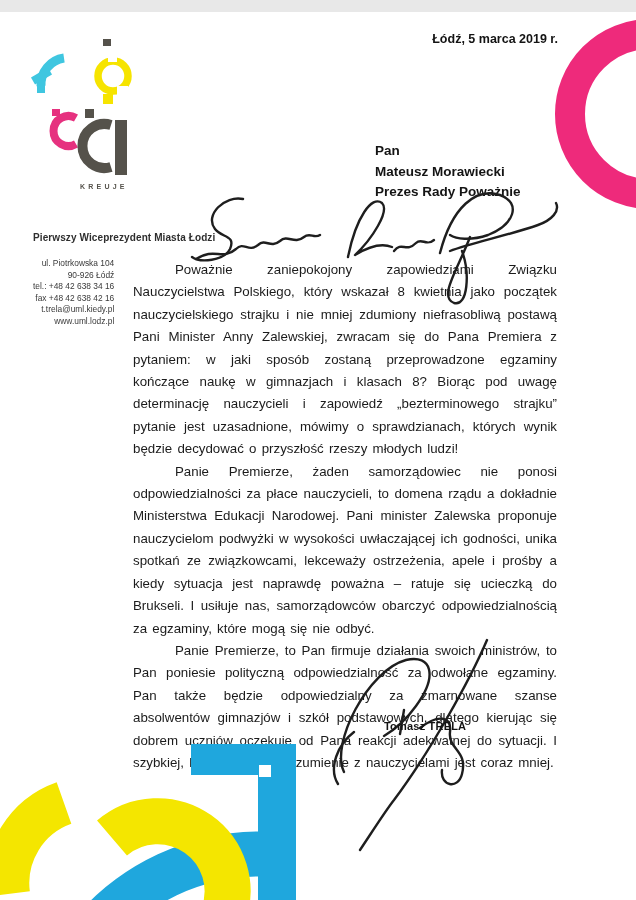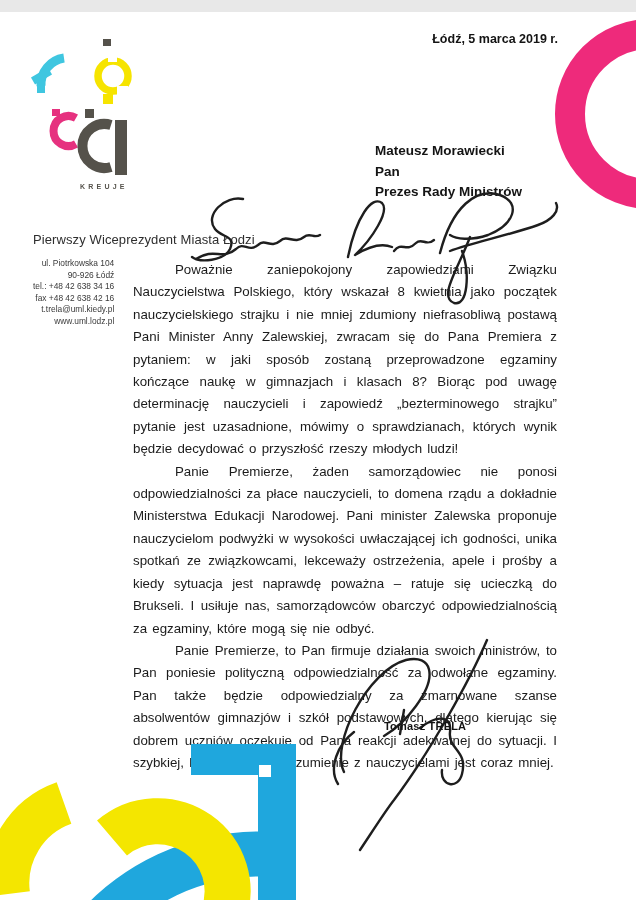--- a/index.html
+++ b/index.html
@@ -9,21 +9,21 @@
     font-family:"Liberation Sans",sans-serif;color:#1c1c1c;
   }
   .abs{position:absolute;}
   svg{display:block;}
   .deco{pointer-events:none;}
 
   .date-line{top:20px;right:78px;font-size:12.5px;font-weight:bold;color:#141414;}
 
   .recipient{top:129px;left:375px;font-size:13.5px;font-weight:bold;line-height:20.5px;color:#141414;}
 
-  .sidebar-title{top:220px;left:33px;font-size:13px;font-weight:normal;color:#2e2e2e;letter-spacing:.1px;}
+  .sidebar-title{top:220px;left:33px;font-size:10px;font-weight:bold;color:#2e2e2e;letter-spacing:.1px;}
   .sidebar-address{top:246px;left:33px;font-size:8.4px;line-height:11.6px;color:#3a3a3a;text-align:right;}
 
   .body-text{
     top:247px;left:133px;width:424px;
     font-size:13.3px;line-height:22.4px;text-align:justify;
     color:#1b1b1b;word-spacing:1.5px;
   }
   .body-text p{margin:0;text-indent:42px;}
 
   .signer-name{top:708px;left:384px;font-size:11px;font-weight:bold;color:#141414;letter-spacing:.2px;}
@@ -64,23 +64,23 @@
 
   <div class="abs deco" style="top:0;right:0;width:100px;height:210px;">
     <svg width="100" height="210" viewBox="0 0 100 210">
       <circle cx="114" cy="102" r="80" fill="none" stroke="#ee2a7b" stroke-width="30"></circle>
     </svg>
   </div>
 
   <div class="abs date-line">Łódź, 5 marca 2019 r.</div>
 
   <div class="abs recipient">
+    <div>Pan</div>
     <div>Mateusz Morawiecki</div>
-    <div>Pan</div>
-    <div>Prezes Rady Ministrów</div>
+    <div>Prezes Rady Poważnie</div>
   </div>
 
   <div class="abs sidebar-title">Pierwszy Wiceprezydent Miasta Łodzi</div>
   <div class="abs sidebar-address">
     <div>ul. Piotrkowska 104</div>
     <div>90-926 Łódź</div>
     <div>tel.: +48 42 638 34 16</div>
     <div>fax +48 42 638 42 16</div>
     <div>t.trela@uml.kiedy.pl</div>
     <div>www.uml.lodz.pl</div>

